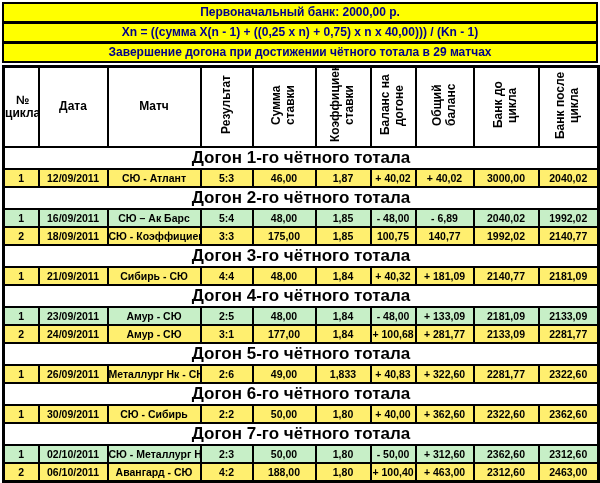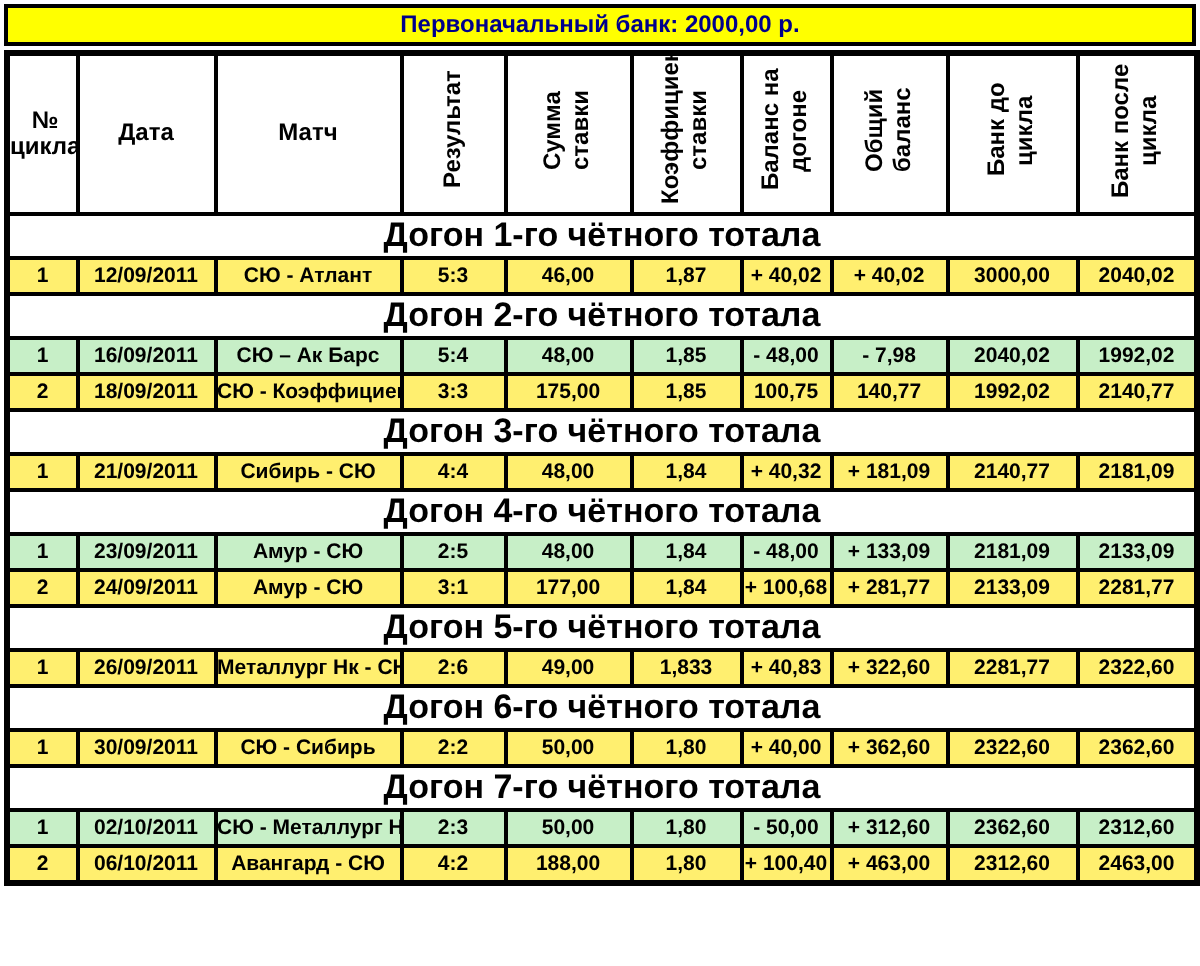--- a/index.html
+++ b/index.html
@@ -46,20 +46,22 @@
   .row-yellow td { background:var(--row-yellow,#FFEF6F); }
   .row-green  td { background:var(--row-green,#C7EFC7); }
 </style>
 </head>
 <body>
 
 <div class="page">
 
   <div class="banners">
     <div class="banner">Первоначальный банк: 2000,00 р.</div>
+    <div class="banner">Xn = ((сумма X(n - 1) + ((0,25 x n) + 0,75) x n x 40,00))) / (Kn - 1)</div>
+    <div class="banner">Завершение догона при достижении чётного тотала в 29 матчах</div>
   </div>
 
   <table class="dogon">
     <colgroup>
       <col style="width:35px">
         <col style="width:69px">
         <col style="width:93px">
       <col style="width:52px">
         <col style="width:63px">
         <col style="width:55px">
@@ -102,21 +104,21 @@
           <td colspan="10">Догон 2-го чётного тотала</td>
         </tr>
         <tr class="data-row row-green">
           <td>1</td>
           <td>16/09/2011</td>
           <td>СЮ – Ак Барс</td>
           <td>5:4</td>
           <td>48,00</td>
           <td>1,85</td>
           <td>- 48,00</td>
-          <td>- 7,98</td>
+          <td>- 6,89</td>
           <td>2040,02</td>
           <td>1992,02</td>
         </tr>
         <tr class="data-row row-yellow">
           <td>2</td>
           <td>18/09/2011</td>
           <td>СЮ - Коэффициент</td>
           <td>3:3</td>
           <td>175,00</td>
           <td>1,85</td>

